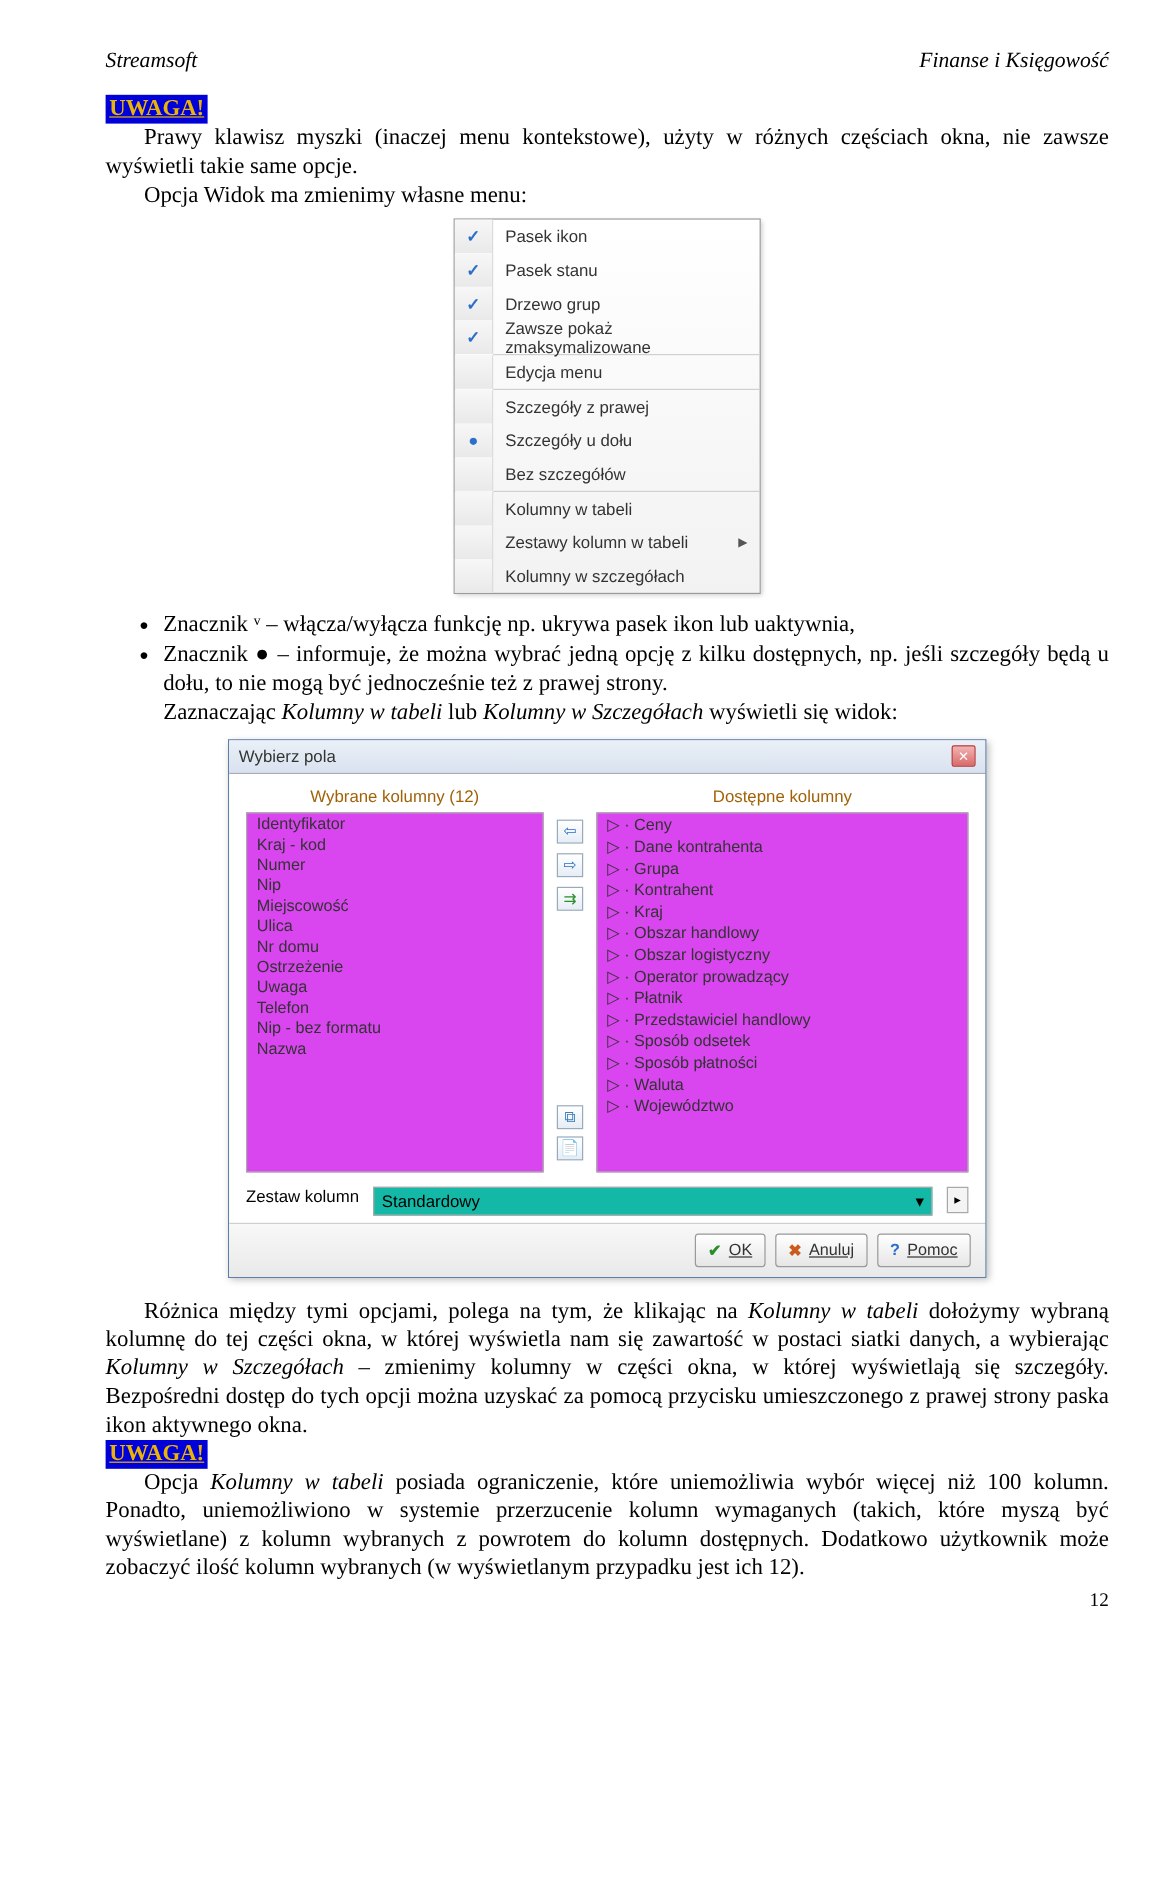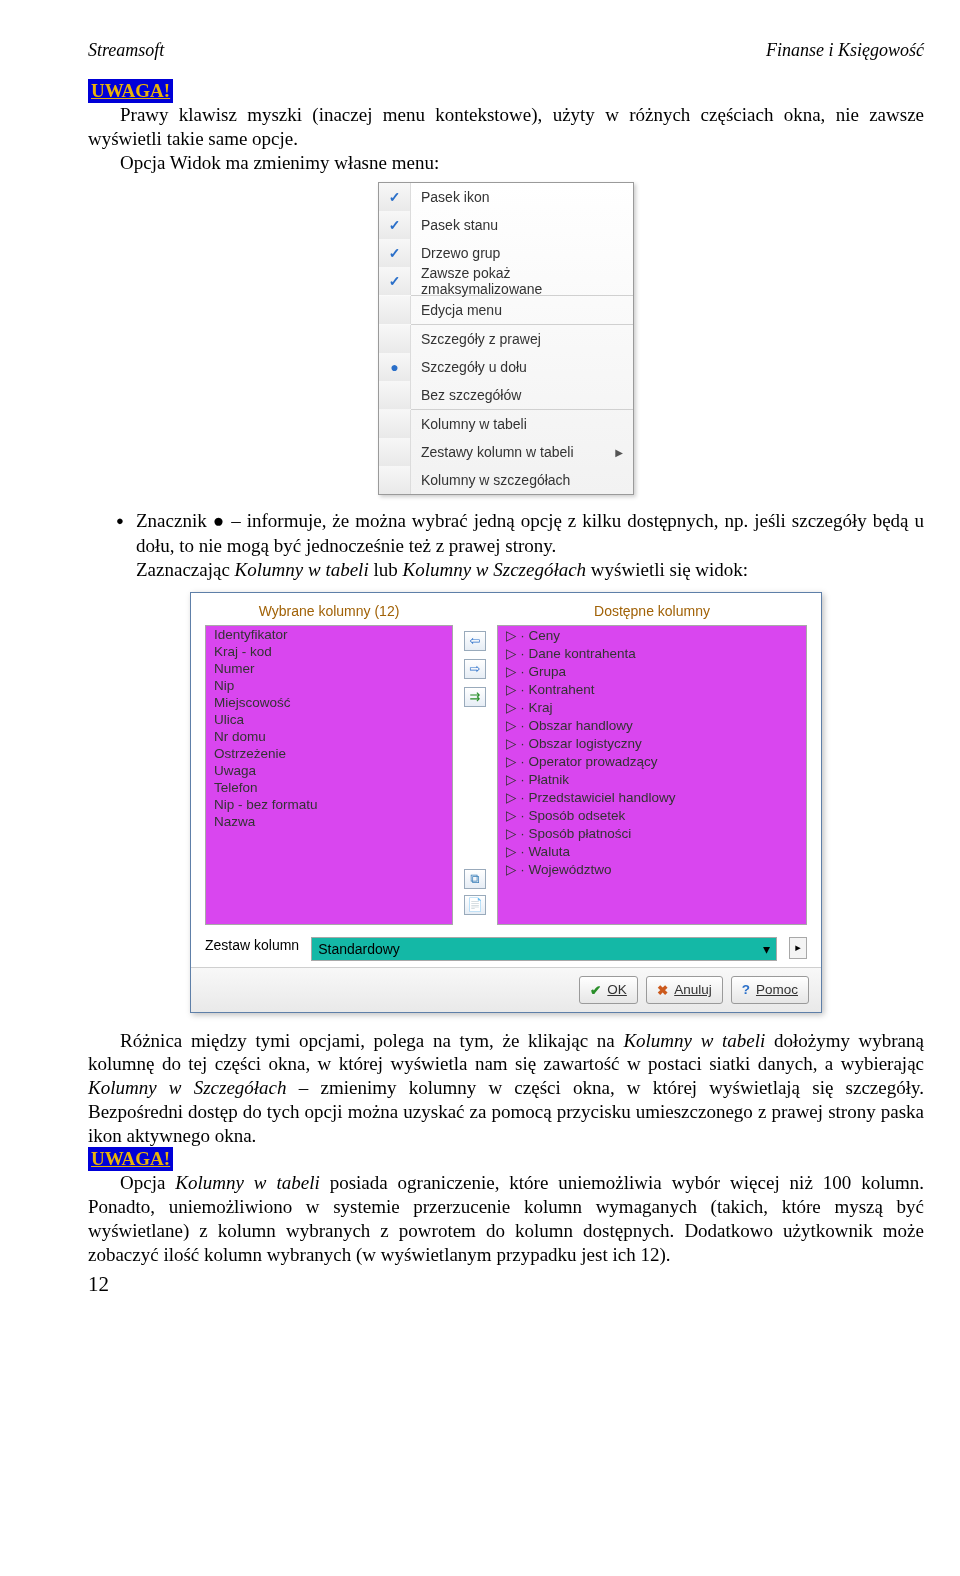--- a/index.html
+++ b/index.html
@@ -45,21 +45,21 @@
   .set-row { display: flex; align-items: flex-start; gap: 12px; margin-top: 12px; font-size: 14px; }
   .combo { flex: 1; height: 24px; border: 1px solid #a8a8a8; display: flex; align-items: center; padding: 0 6px; background: #14b8a6; }
   .combo .cv { flex: 1; }
   .tiny { width: 18px; height: 22px; border: 1px solid #a8a8a8; background: #f4f4f4; display:flex; align-items:center; justify-content:center; font-size:11px; }
   .dlg-foot { background: linear-gradient(#f8f8f8,#e9e9e9); border-top: 1px solid #cfcfcf; padding: 8px 12px; display: flex; justify-content: flex-end; gap: 8px; }
   .btn { height: 28px; border: 1px solid #9a9a9a; border-radius: 3px; background: linear-gradient(#fff,#e6e6e6); padding: 0 10px; display: flex; align-items: center; gap: 6px; font-size: 13.5px; color: #333; }
   .ico-ok { color: #2a8f2a; font-weight: bold; }
   .ico-x  { color: #cc5a1d; font-weight: bold; }
   .ico-q  { color: #2a6fc9; font-weight: bold; }
 
-  .page-num { font-size: 21px; margin-top: 6px; }
+  .page-num { text-align: right; font-size: 16px; margin-top: 6px; }
 </style>
 </head>
 <body>
 
 <div class="page">
 
   <div class="header-row">
     <span>Streamsoft</span>
     <span>Finanse i Księgowość</span>
   </div>
@@ -113,27 +113,35 @@
         <div class="lbl">Zestawy kolumn w tabeli</div>
         <div class="arrow">▶</div>
       </div>
       <div class="row">
         <div class="gutter"></div>
         <div class="lbl">Kolumny w szczegółach</div>
       </div>
     </div>
 
   <ul class="bullets">
+    <li>
+      <span>Znacznik </span><span class="nu">ᵛ</span><span> – włącza/wyłącza funkcję np. ukrywa pasek ikon lub uaktywnia,</span>
+    </li>
     <li>Znacznik ● – informuje, że można wybrać jedną opcję z kilku dostępnych, np. jeśli szczegóły będą u dołu, to nie mogą być jednocześnie też z prawej strony.</li>
   </ul>
   <p class="body" style="margin-left:48px">
     <span>Zaznaczając </span><span class="italic">Kolumny w tabeli</span><span> lub </span><span class="italic">Kolumny w Szczegółach</span><span> wyświetli się widok:</span>
   </p>
 
   <div class="dialog">
+    <div class="dlg-title">
+      <span>Wybierz pola</span>
+      <span class="spacer"></span>
+      <span class="dlg-close">✕</span>
+    </div>
     <div class="dlg-body">
       <div class="cols-head">
         <div class="left">Wybrane kolumny (12)</div>
         <div class="mid"></div>
         <div class="right">Dostępne kolumny</div>
       </div>
       <div class="cols-row">
         <div class="listbox left" id="left-list">
             <div class="item">Identyfikator</div>
             <div class="item">Kraj - kod</div>

